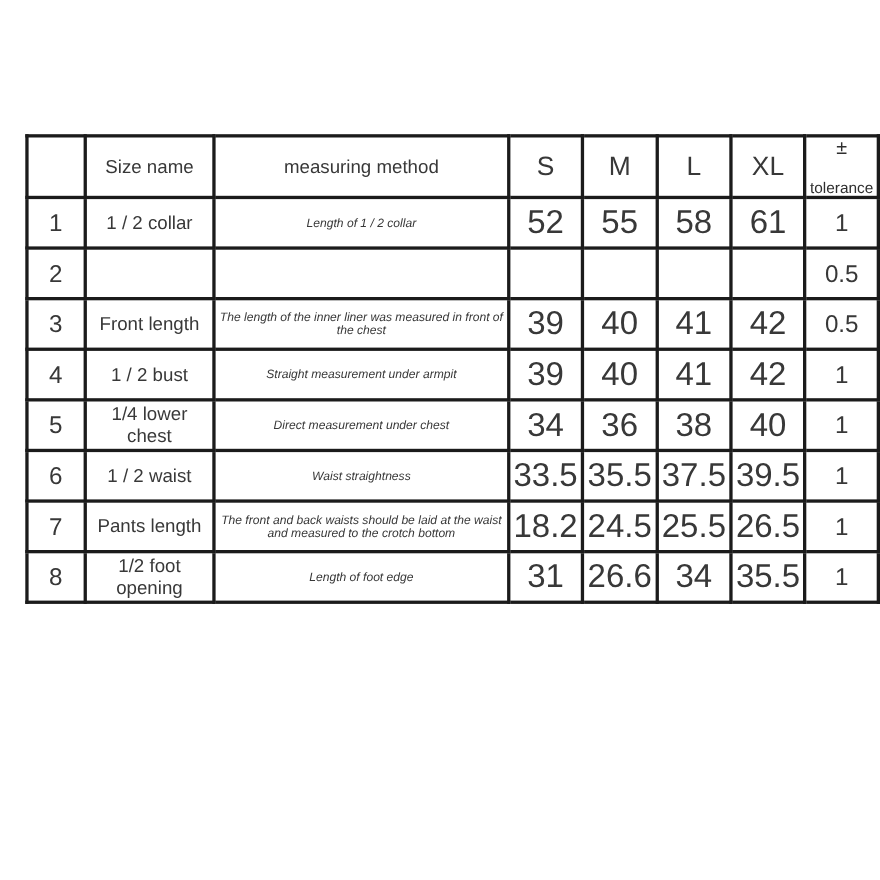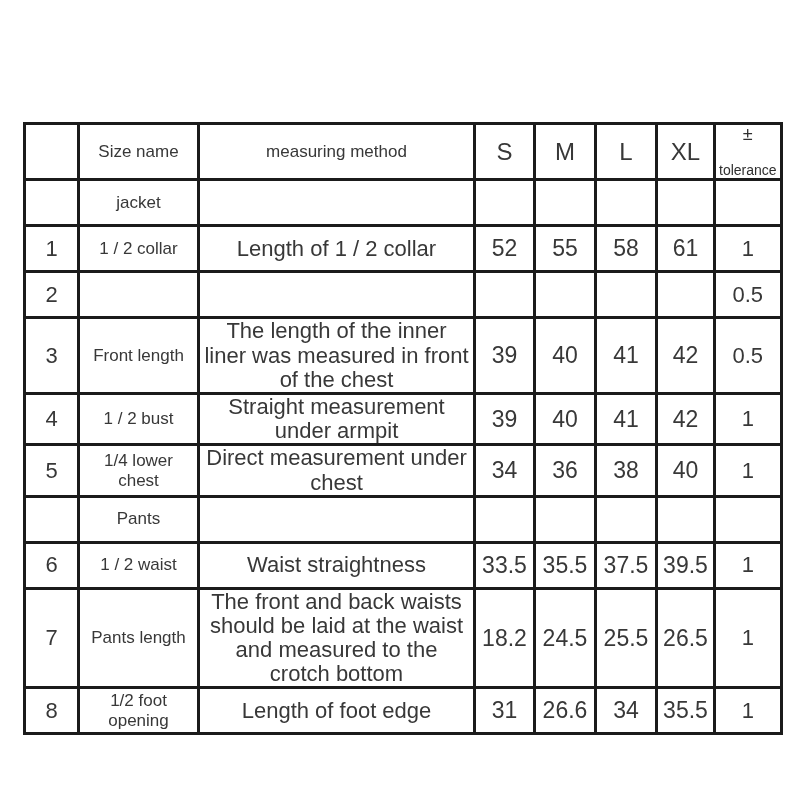--- a/index.html
+++ b/index.html
@@ -40,22 +40,22 @@
   tr.header-row { height: 48px; }
 
   .h-text   { font-size: 17px; color: #2f2f2f; }
   .h-size   { font-size: 24px; font-weight: 400; color: #333333; }
   .h-tol    { font-size: 14px; line-height: 1.05; padding: 0 1px; }
   .tol-sym  { display: block; font-size: 18px; line-height: 1.0; color: #2f2f2f; }
   .tol-label{ display: block; font-size: 14px; line-height: 1.1; color: #2f2f2f; letter-spacing: 0; margin-top: 20px; }
 
   .c-num    { font-size: 22px; color: #3a3a3a; }
   .c-name   { font-size: 17px; color: #2f2f2f; padding: 0 1px; }
-  .c-method { font-size: 22px; line-height: 1.1; color: #2f2f2f; padding: 0 2px; }
-  .c-val    { font-size: 23px; color: #3a3a3a; }
+  .c-method { font-size: 11px; line-height: 1.1; color: #2f2f2f; padding: 0 2px; font-style: italic; }
+  .c-val    { font-size: 30px; color: #3a3a3a; }
   .c-tol    { font-size: 22px; color: #3a3a3a; }
 </style>
 </head>
 <body>
 
 <div class="page">
   <table class="size-table">
     <colgroup>
       <col style="width:54px">
       <col style="width:120px">
@@ -74,30 +74,20 @@
         <th class="h-size">S</th>
         <th class="h-size">M</th>
         <th class="h-size">L</th>
         <th class="h-size">XL</th>
         <th class="h-tol">
           <span class="tol-sym">±</span>
           <span class="tol-label">tolerance</span>
         </th>
       </tr>
 
-      <tr>
-        <td class="c-num"></td>
-        <td class="c-name">jacket</td>
-        <td class="c-method"></td>
-        <td class="c-val"></td>
-        <td class="c-val"></td>
-        <td class="c-val"></td>
-        <td class="c-val"></td>
-        <td class="c-tol"></td>
-      </tr>
 
       <tr>
         <td class="c-num">1</td>
         <td class="c-name">1 / 2 collar</td>
         <td class="c-method">Length of 1 / 2 collar</td>
         <td class="c-val">52</td>
         <td class="c-val">55</td>
         <td class="c-val">58</td>
         <td class="c-val">61</td>
         <td class="c-tol">1</td>
@@ -140,30 +130,20 @@
         <td class="c-num">5</td>
         <td class="c-name">1/4 lower chest</td>
         <td class="c-method">Direct measurement under chest</td>
         <td class="c-val">34</td>
         <td class="c-val">36</td>
         <td class="c-val">38</td>
         <td class="c-val">40</td>
         <td class="c-tol">1</td>
       </tr>
 
-      <tr>
-        <td class="c-num"></td>
-        <td class="c-name">Pants</td>
-        <td class="c-method"></td>
-        <td class="c-val"></td>
-        <td class="c-val"></td>
-        <td class="c-val"></td>
-        <td class="c-val"></td>
-        <td class="c-tol"></td>
-      </tr>
 
       <tr>
         <td class="c-num">6</td>
         <td class="c-name">1 / 2 waist</td>
         <td class="c-method">Waist straightness</td>
         <td class="c-val">33.5</td>
         <td class="c-val">35.5</td>
         <td class="c-val">37.5</td>
         <td class="c-val">39.5</td>
         <td class="c-tol">1</td>

